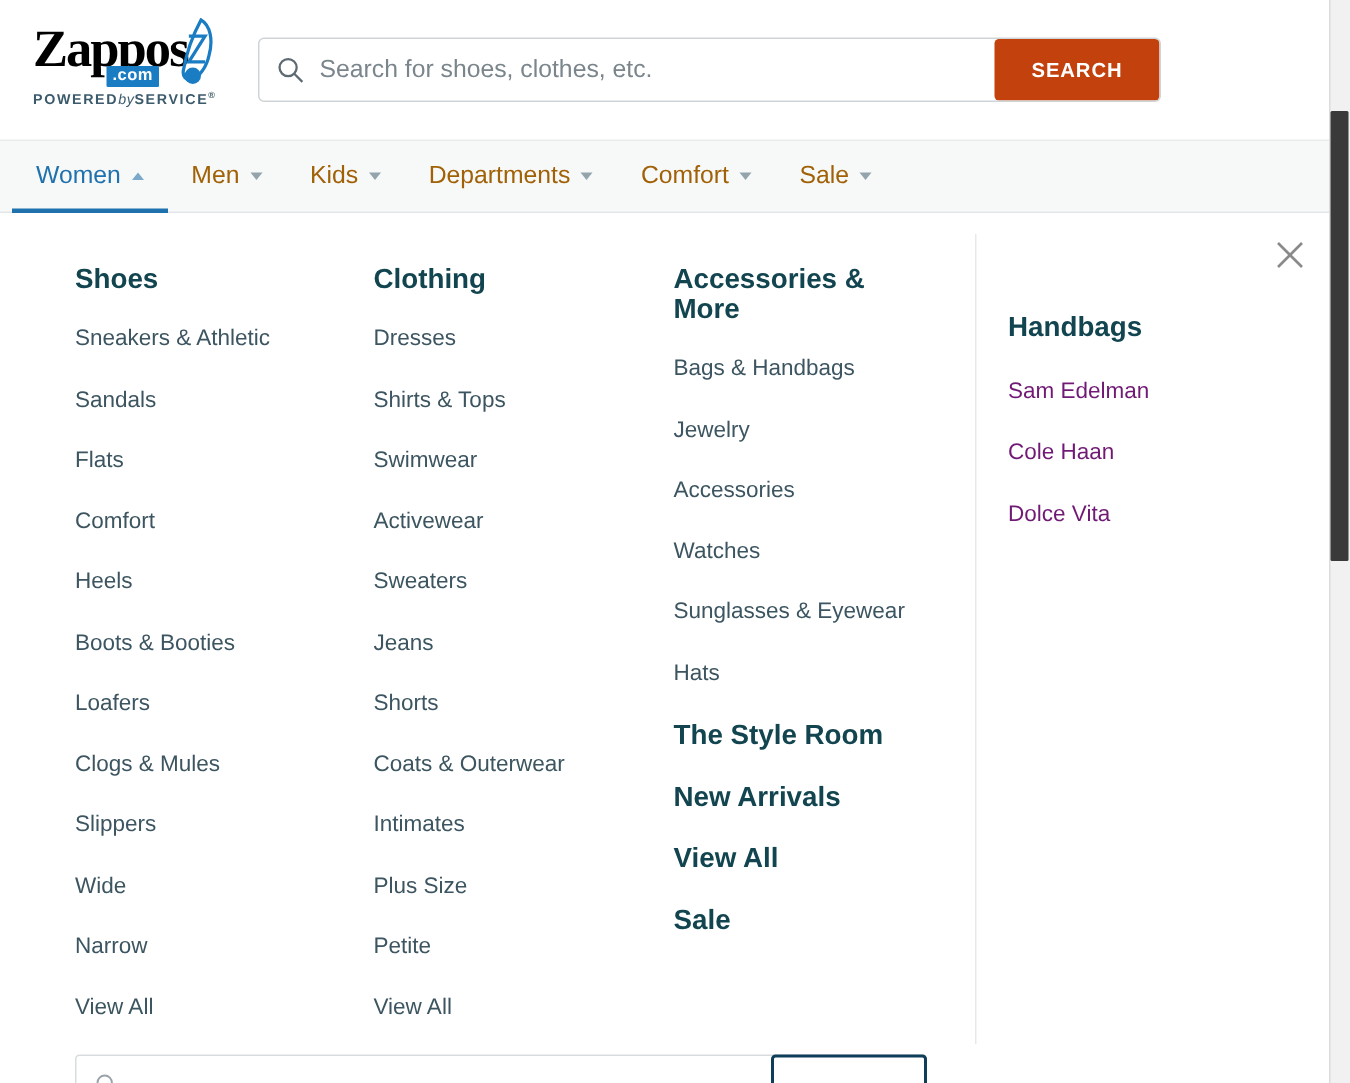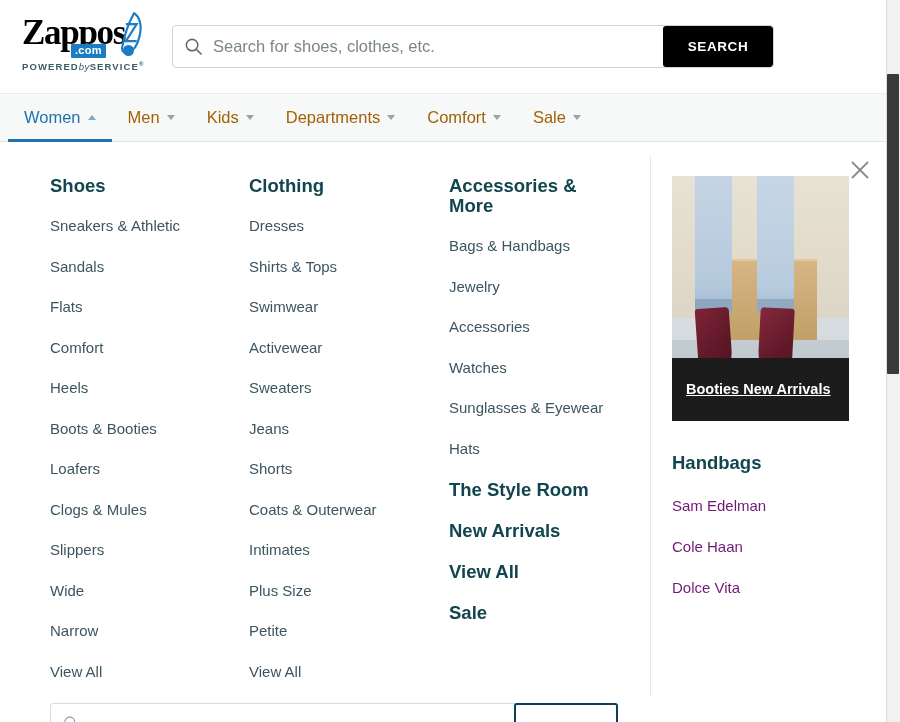--- a/index.html
+++ b/index.html
@@ -80,21 +80,21 @@
     flex: 1; border: none; outline: none;
     font-family: "Liberation Sans", sans-serif;
     font-size: 16.5px;
     color: #2b3a42;
     background: transparent;
     height: 100%;
   }
   .search-input::placeholder { color: #7a858c; }
   .search-btn {
     width: 110px; height: 41px; border: none;
-    background: #000000;
+    background: #c2410c;
     color: #ffffff;
     font-family: "Liberation Sans", sans-serif;
     font-weight: bold;
     font-size: 13.5px;
     letter-spacing: 0.6px;
     cursor: pointer;
     border-radius: 3px;
   }
 
   
@@ -436,38 +436,20 @@
         <a class="col-link" href="#">Sunglasses &amp; Eyewear</a>
         <a class="col-link" href="#">Hats</a>
         <a class="col-link bold-link" href="#">The Style Room</a>
         <a class="col-link bold-link" href="#">New Arrivals</a>
         <a class="col-link bold-link" href="#">View All</a>
         <a class="col-link bold-link" href="#">Sale</a>
       </div>
     </div>
 
     <div class="promo">
-      <a class="promo-card" href="#">
-        <div class="promo-photo">
-          <div class="pp-wall"></div>
-          <div class="pp-floor"></div>
-          <div class="pp-box"></div>
-          <div class="pp-jean-l"></div>
-          <div class="pp-jean-r"></div>
-          <div class="pp-cuff-l"></div>
-          <div class="pp-cuff-r"></div>
-          <div class="pp-boot-l"></div>
-          <div class="pp-boot-r"></div>
-          <div class="pp-heel-l"></div>
-          <div class="pp-heel-r"></div>
-        </div>
-        <div class="promo-caption">
-          <span>Booties New Arrivals</span>
-        </div>
-      </a>
 
       <div class="lookbooks-head">Handbags</div>
       <a class="lookbook-link" href="#">Sam Edelman</a>
       <a class="lookbook-link" href="#">Cole Haan</a>
       <a class="lookbook-link" href="#">Dolce Vita</a>
     </div>
   </div>
 
   <div class="bottom-search">
     <svg width="16" height="16" viewBox="0 0 20 20">

